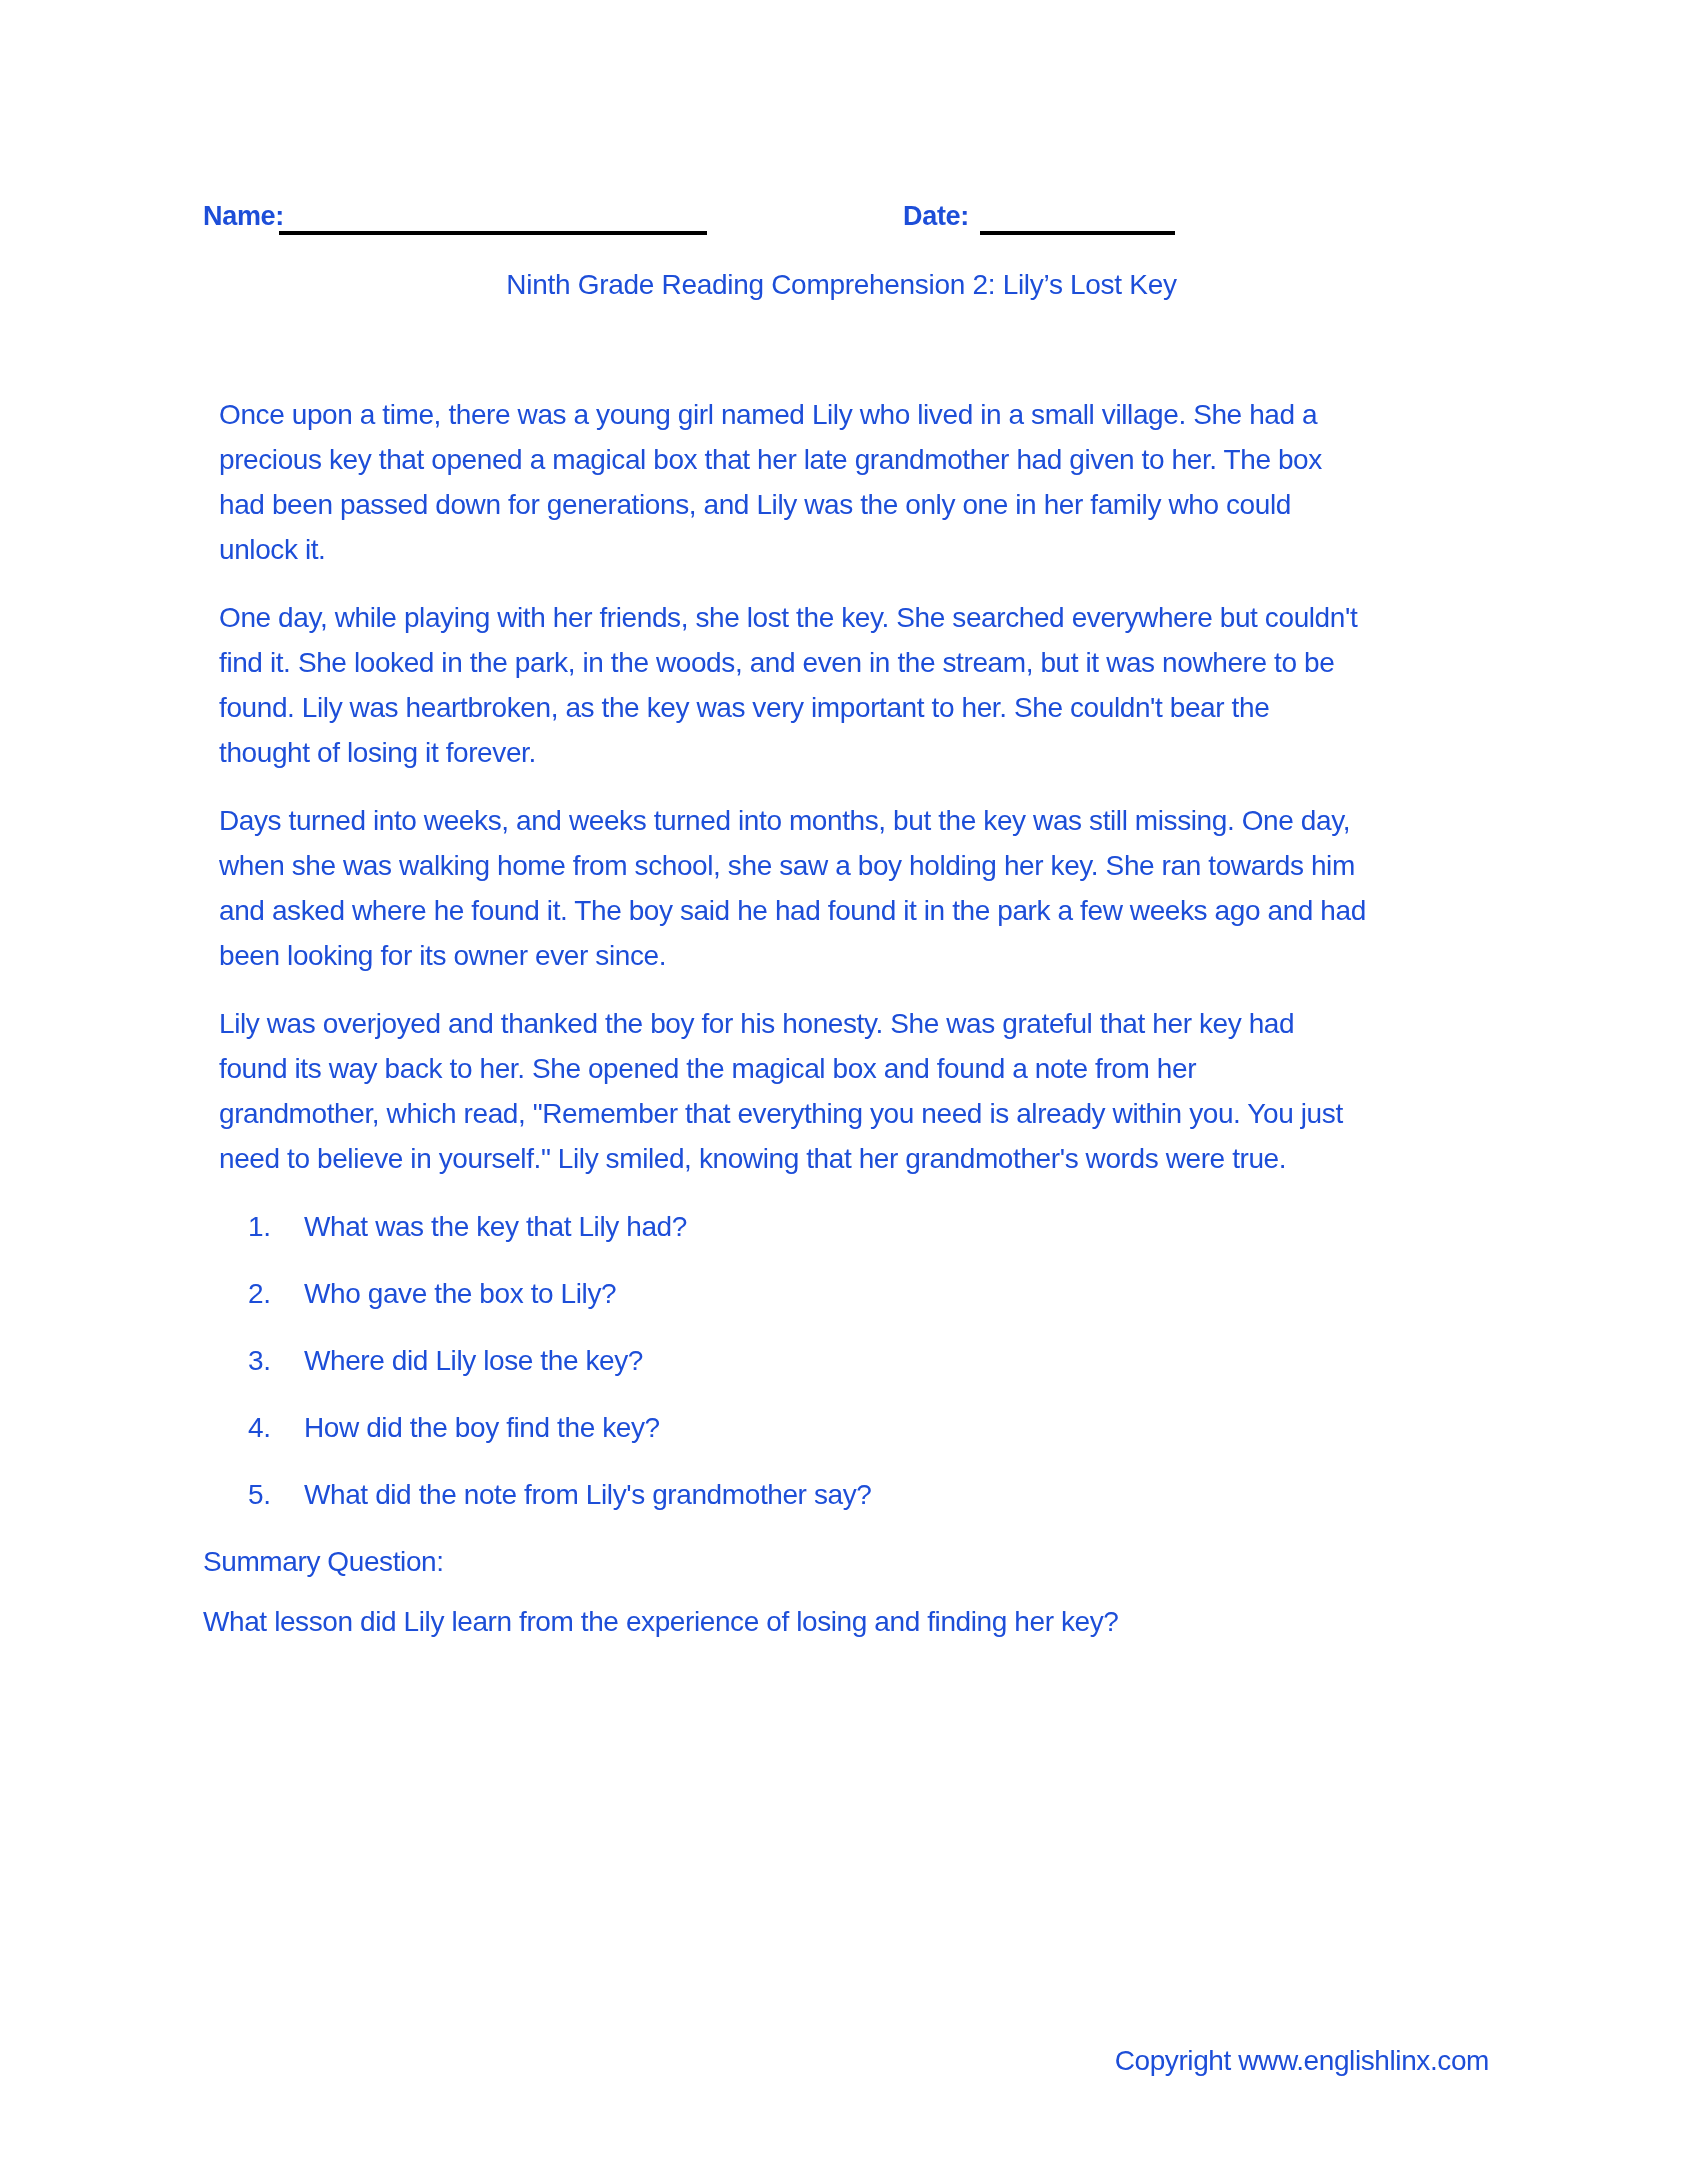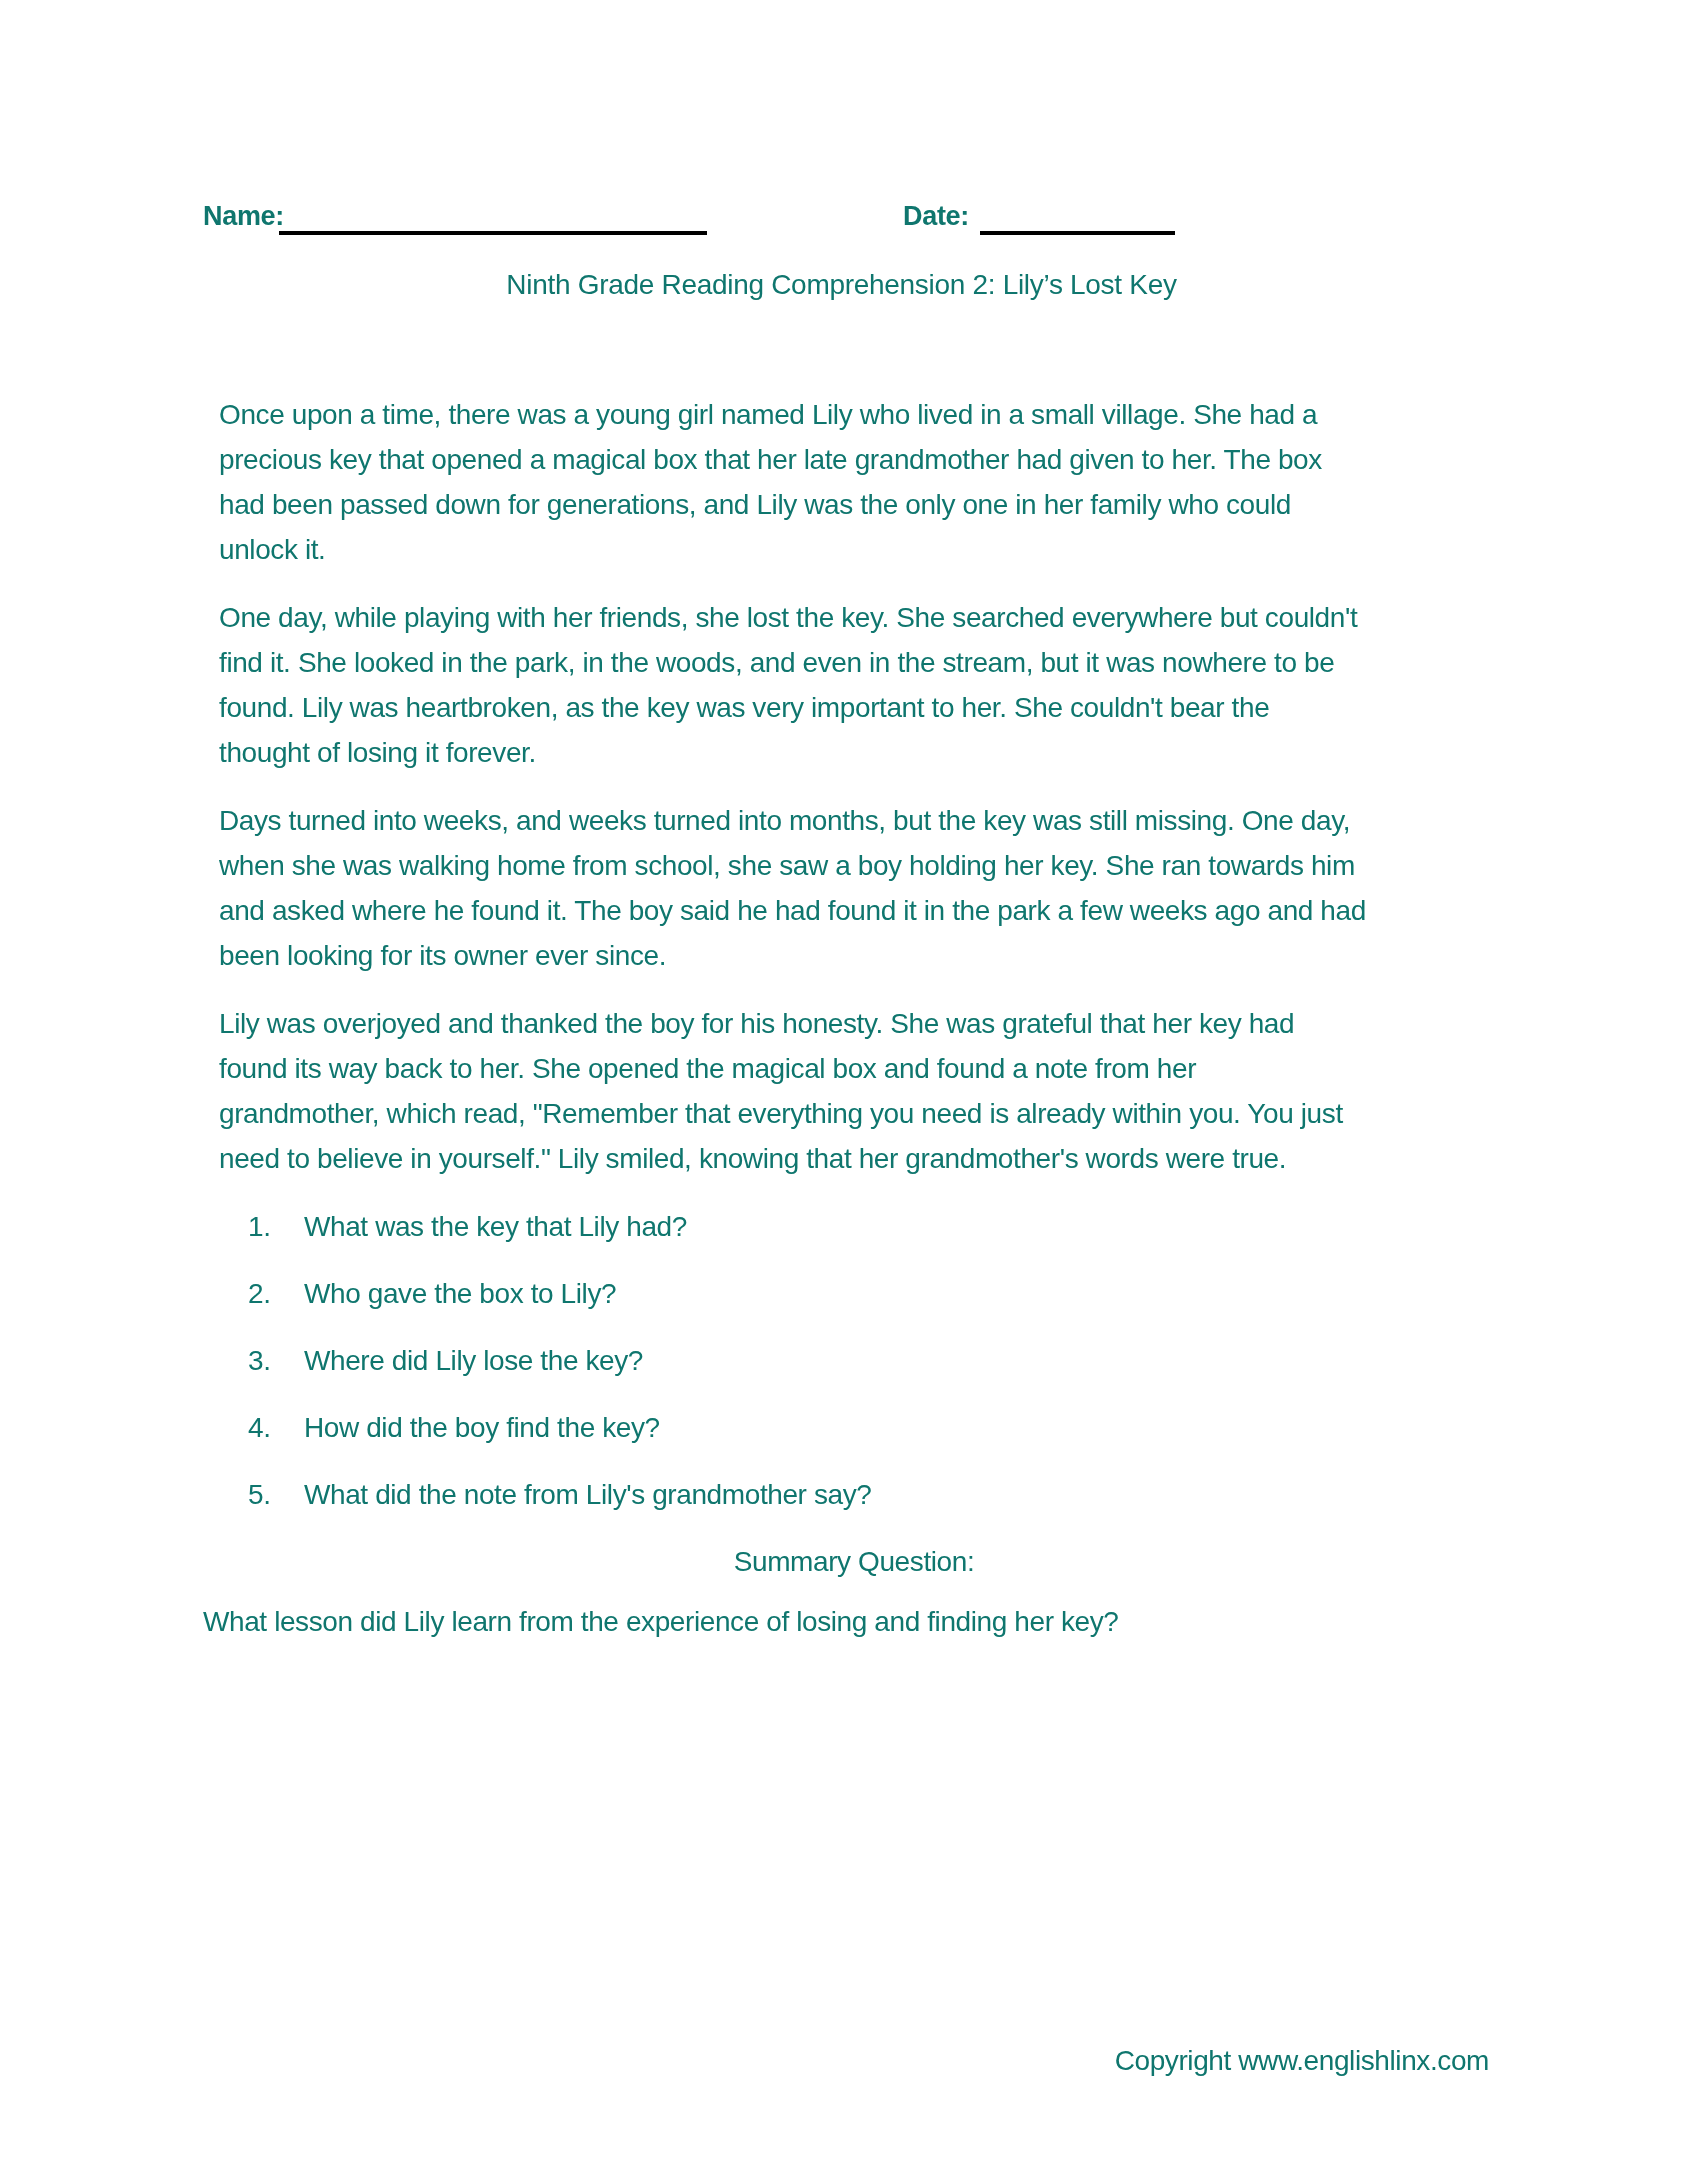--- a/index.html
+++ b/index.html
@@ -1,21 +1,21 @@
 <!DOCTYPE html>
 <html><head>
 <meta charset="utf-8">
 <style>
   html, body { margin: 0; padding: 0; }
   .page {
     position: relative;
     width: 1683px;
     height: 2178px;
     background: #ffffff;
-    color: #0f766e;
+    color: #1d4ed8;
     font-family: "Liberation Sans", sans-serif;
     overflow: hidden;
   }
   .hdr-label {
     position: absolute;
     top: 199px;
     font-size: 27px;
     font-weight: 700;
     line-height: 34px;
     letter-spacing: -0.3px;
@@ -54,21 +54,21 @@
     margin: 0 0 23px 16px;
     white-space: pre-line;
   }
   .q-heading { margin: 0; }
   .q-item { margin: 0 0 22px 0; }
   .q-num {
     display: inline-block;
     margin-left: 45px;
     width: 56px;
   }
-  .summary-heading { margin: 0 0 15px 0; text-align: center; }
+  .summary-heading { margin: 0 0 15px 0; }
   .summary-question { margin: 0; }
   .copyright {
     position: absolute;
     top: 2038px;
     right: 194px;
     font-size: 28px;
     line-height: 45px;
     letter-spacing: -0.4px;
     text-align: right;
   }

